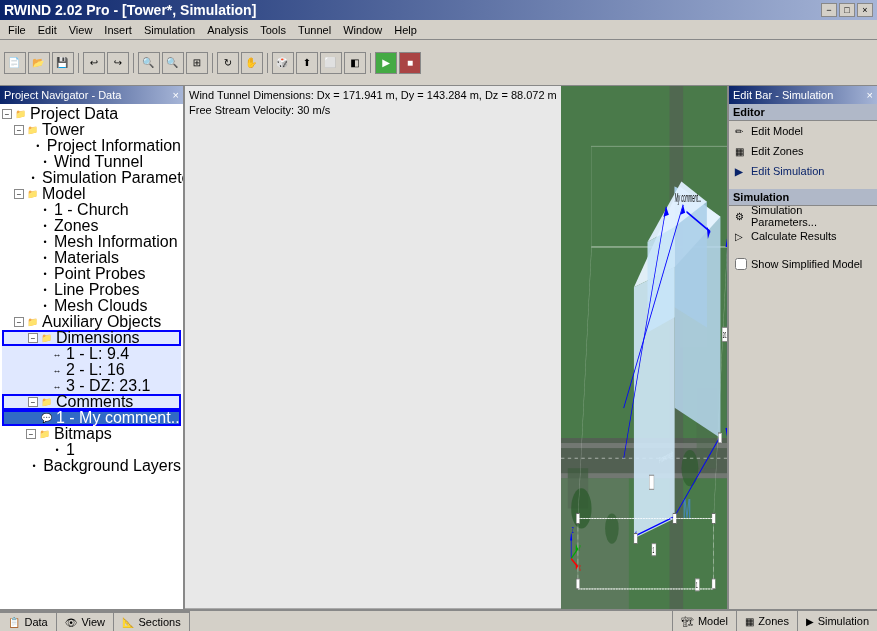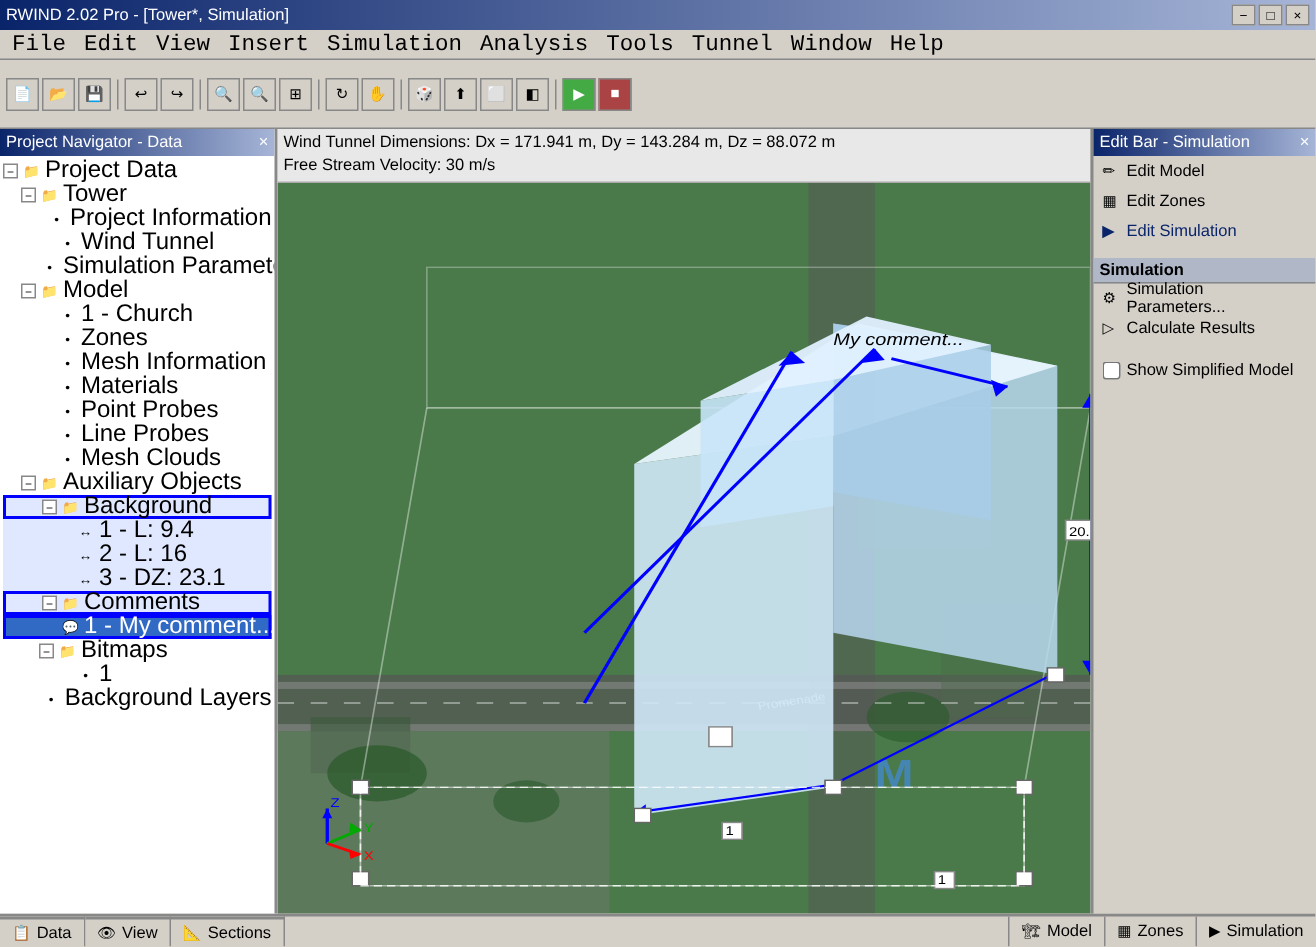--- a/index.html
+++ b/index.html
@@ -8,42 +8,41 @@
     
     #title-bar {
       background: linear-gradient(to right, #0a246a, #a6b5d7);
       color: white;
       height: 20px;
       display: flex;
       align-items: center;
       justify-content: space-between;
       padding: 0 4px;
     }
-    #title-bar .title { font-size: 11px; font-weight: normal; }
+    #title-bar .title { font-size: 14px; font-weight: bold; }
     #title-bar .win-controls { display: flex; gap: 2px; }
     #title-bar .win-btn {
       width: 16px; height: 14px; background: #d4d0c8; border: 1px solid #888;
       display: flex; align-items: center; justify-content: center; font-size: 9px; cursor: pointer;
       color: #000;
     }
 
     
     #menu-bar {
       background: #d4d0c8;
       height: 20px;
       display: flex;
       align-items: center;
       border-bottom: 1px solid #888;
       padding: 0 2px;
     }
     .menu-item {
       padding: 2px 6px;
       cursor: pointer;
-      font-size: 15px;
-      font-family: Liberation Mono, monospace;
+      font-size: 11px;
     }
 
     
     #toolbar {
       background: #d4d0c8;
       height: 46px;
       border-bottom: 1px solid #888;
       display: flex;
       align-items: center;
       padding: 2px 4px;
@@ -99,21 +98,21 @@
     .tree-item.selected { background: #0a246a; color: white; }
     .tree-indent { display: inline-block; width: 12px; flex-shrink: 0; }
     .tree-icon { width: 14px; height: 14px; flex-shrink: 0; margin-right: 2px; display: flex; align-items: center; justify-content: center; font-size: 9px; }
     .expand-icon { width: 10px; height: 10px; border: 1px solid #888; display: flex; align-items: center; justify-content: center; font-size: 8px; color: #000; flex-shrink: 0; margin-right: 2px; background: white; }
     .tree-label { font-size: 16px; }
 
     
     #center-panel {
       flex: 1;
       display: flex;
-      flex-direction: column;
+      flex-direction: row;
       overflow: hidden;
     }
     #view-header {
       background: #e8e8e8;
       padding: 2px 4px;
       font-size: 11px;
       border-bottom: 1px solid #aaa;
       line-height: 1.4;
     }
     #viewport {
@@ -350,21 +349,21 @@
           <span class="tree-indent"></span>
           <span class="expand-icon">−</span>
           <span class="tree-icon" style="color: rgb(248, 192, 32);">📁</span>
           <span class="tree-label">Auxiliary Objects</span>
         </div>
         <div class="tree-item" style="background: rgb(224, 232, 255); border: 2px solid blue;">
           <span class="tree-indent"></span>
           <span class="tree-indent"></span>
           <span class="expand-icon">−</span>
           <span class="tree-icon" style="color: rgb(248, 192, 32);">📁</span>
-          <span class="tree-label">Background</span>
+          <span class="tree-label">Dimensions</span>
         </div>
         <div class="tree-item" style="background: rgb(224, 232, 255); border: none;">
           <span class="tree-indent"></span>
           <span class="tree-indent"></span>
           <span class="tree-indent"></span>
           <span style="width: 12px; display: inline-block;"></span>
           <span class="tree-icon">↔</span>
           <span class="tree-label">1 - L: 9.4</span>
         </div>
         <div class="tree-item" style="background: rgb(224, 232, 255); border: none;">
@@ -542,20 +541,21 @@
         <line x1="450" y1="430" x2="450" y2="500" stroke="white" stroke-width="1" stroke-dasharray="5,3" opacity="0.8"></line>
       </svg>
     </div>
   </div>
 
   <div id="right-panel">
     <div id="right-panel-header">
       <span>Edit Bar - Simulation</span>
       <span style="cursor:pointer;">×</span>
     </div>
+    <div class="right-section-title">Editor</div>
     <div class="right-item">
       <span class="right-item-icon">✏</span>
       <span>Edit Model</span>
     </div>
     <div class="right-item">
       <span class="right-item-icon">▦</span>
       <span>Edit Zones</span>
     </div>
     <div class="right-item active">
       <span class="right-item-icon" style="color:#0a246a;">▶</span>

